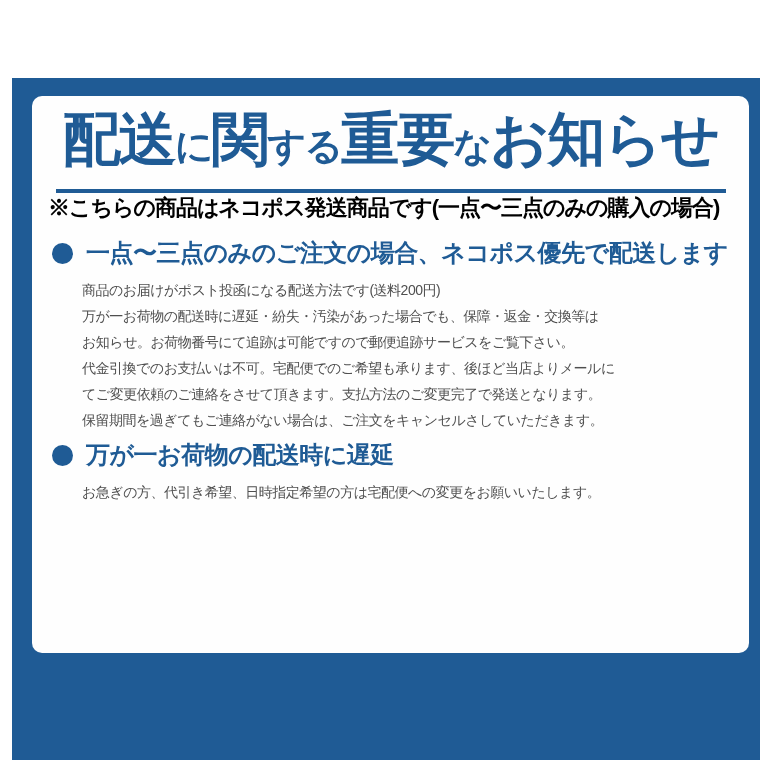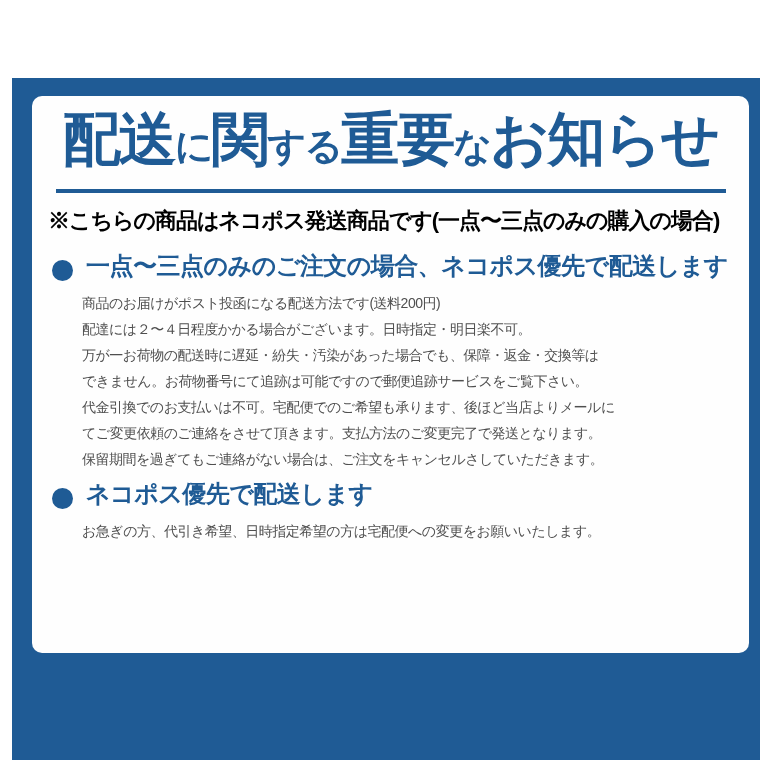--- a/index.html
+++ b/index.html
@@ -31,31 +31,31 @@
     letter-spacing:-2px;
   }
   .title .tp.big   { font-size:58px; }
   .title .tp.small { font-size:38px; }
   .rule {
     width:670px; height:4px;
     background:#1f5b95;
     margin:8px auto 0 auto;
   }
   .notice {
-    margin:13px 10px 0 16px;
+    margin:0 10px 0 16px;
     font-size:22px;
     line-height:29px;
     font-weight:700;
     color:#000000;
     letter-spacing:-1px;
     white-space:nowrap;
   }
   .section .heading {
     display:flex;
-    align-items:flex-end;
+    align-items:center;
     gap:13px;
     margin:16px 0 0 20px;
     color:#1f5b95;
     font-weight:800;
     font-size:24px;
     line-height:30px;
     letter-spacing:-0.5px;
     white-space:nowrap;
   }
   .section--2 .heading { margin-top:7px; }
@@ -88,33 +88,32 @@
 
     <p class="notice">※こちらの商品はネコポス発送商品です(一点〜三点のみの購入の場合)</p>
 
     <div class="section section--1">
       <div class="heading">
         <span class="bullet"></span>
         <span class="heading-text">一点〜三点のみのご注文の場合、ネコポス優先で配送します</span>
       </div>
       <div class="body">
           <div class="line">商品のお届けがポスト投函になる配送方法です(送料200円)</div>
-          <div class="line">配達には２〜４日程度かかる場合がございます。日時指定・明日楽不可。</div>
           <div class="line">万が一お荷物の配送時に遅延・紛失・汚染があった場合でも、保障・返金・交換等は</div>
-          <div class="line">できません。お荷物番号にて追跡は可能ですので郵便追跡サービスをご覧下さい。</div>
+          <div class="line">お知らせ。お荷物番号にて追跡は可能ですので郵便追跡サービスをご覧下さい。</div>
           <div class="line">代金引換でのお支払いは不可。宅配便でのご希望も承ります、後ほど当店よりメールに</div>
           <div class="line">てご変更依頼のご連絡をさせて頂きます。支払方法のご変更完了で発送となります。</div>
           <div class="line">保留期間を過ぎてもご連絡がない場合は、ご注文をキャンセルさしていただきます。</div>
         </div>
     </div>
 
     <div class="section section--2">
       <div class="heading">
         <span class="bullet"></span>
-        <span class="heading-text">ネコポス優先で配送します</span>
+        <span class="heading-text">万が一お荷物の配送時に遅延</span>
       </div>
       <div class="body">
           <div class="line para-first">お急ぎの方、代引き希望、日時指定希望の方は宅配便への変更をお願いいたします。</div>
         </div>
     </div>
 
   </div>
 </div>
 
 </body></html>

